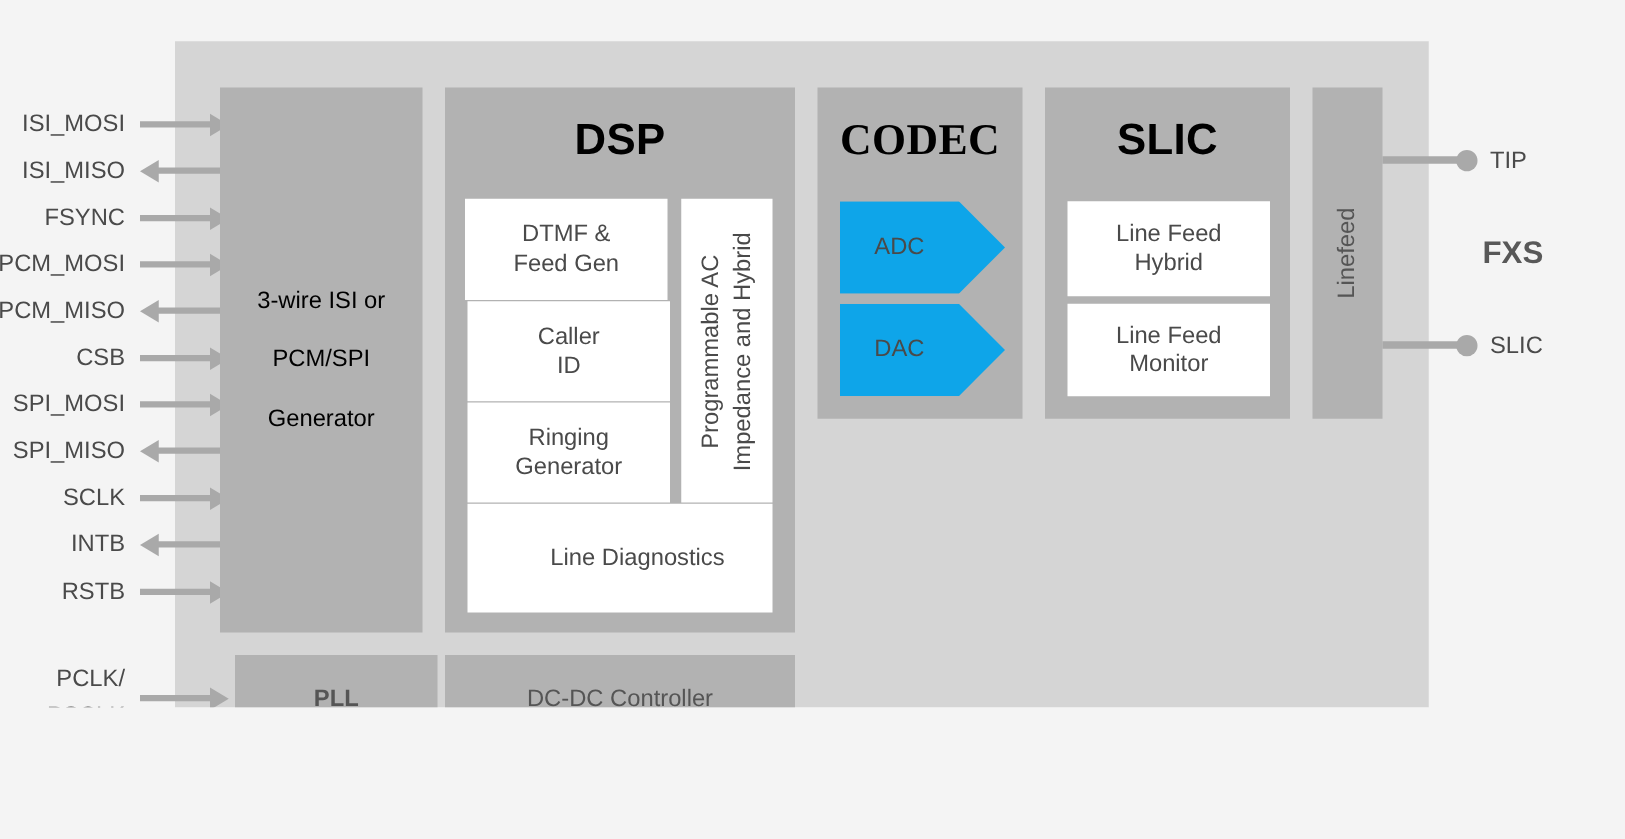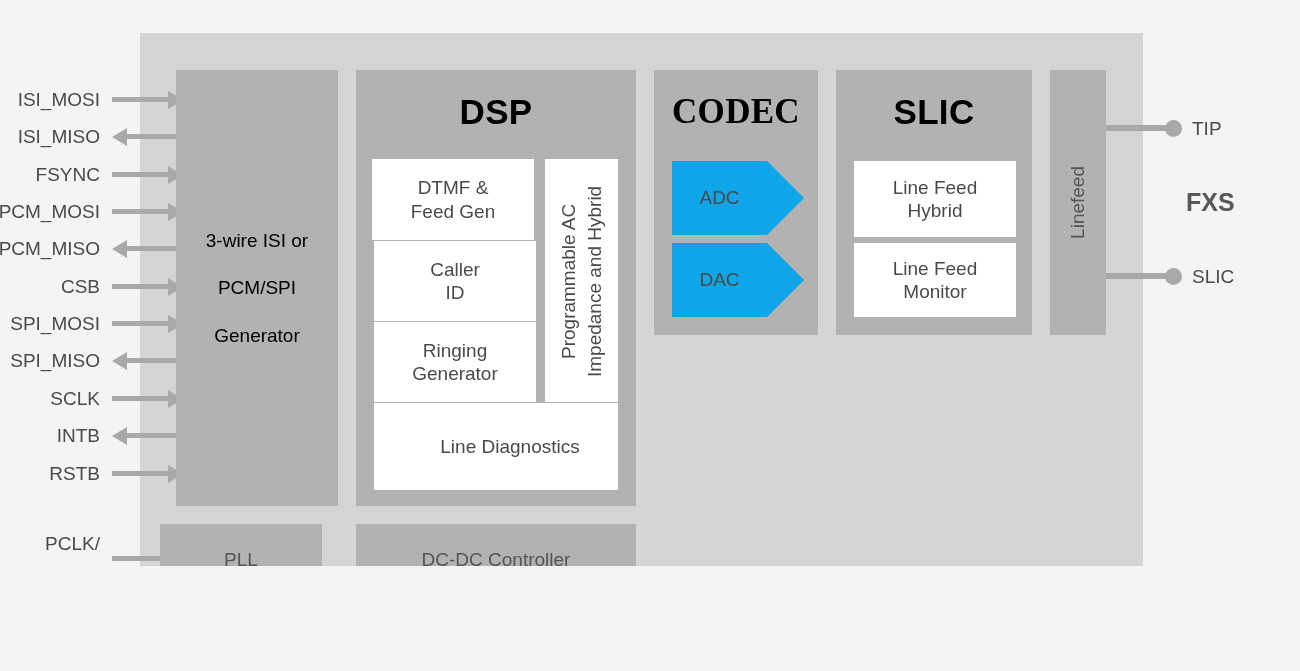--- a/index.html
+++ b/index.html
@@ -180,21 +180,21 @@
   <div class="abs arrow-head right" style="left:168px; top:550px;"></div>
 
   <div class="abs block-grey" style="left:176px; top:70px; width:162px; height:436px;">
     <div class="abs ctext iface-label" style="left:0; top:0; width:100%; height:100%; flex-direction:column;">
       <span>3-wire ISI or</span>
       <span>PCM/SPI</span>
       <span>Generator</span>
     </div>
   </div>
 
-  <div class="abs block-grey" style="left:160px; top:524px; width:162px; height:72px;">
+  <div class="abs block-grey" style="left:188px; top:524px; width:162px; height:72px;font-weight:bold;">
     <div class="abs ctext grey-label" style="left:0; top:0; width:100%; height:100%;">PLL</div>
   </div>
 
   <div class="abs block-grey" style="left:356px; top:70px; width:280px; height:436px;">
     <div class="abs ctext block-title" style="left:0; top:22px; width:100%; height:40px;">DSP</div>
   </div>
 
   <div class="abs block-white" style="left:372px; top:159px; width:162px; height:81px;">
     <div class="abs ctext sub-label" style="left:0; top:0; width:100%; height:100%; flex-direction:column;">
       <span>DTMF &amp;</span>

